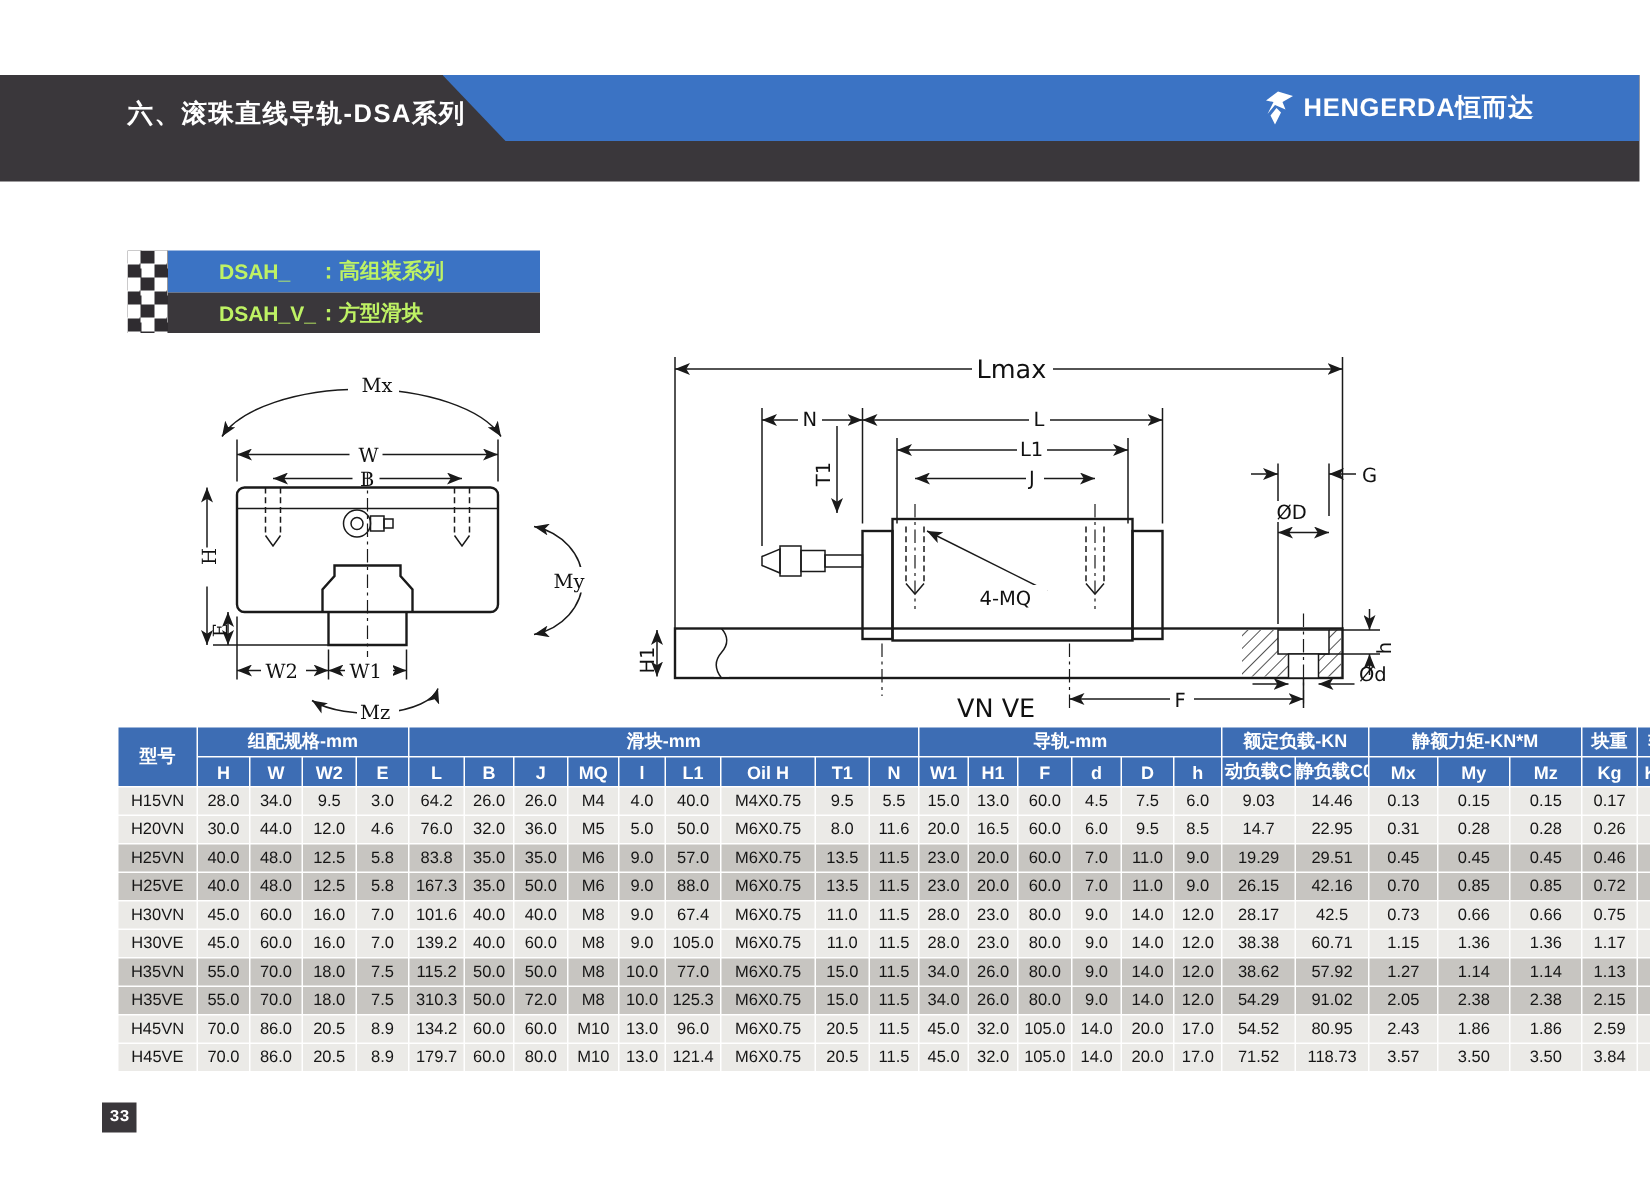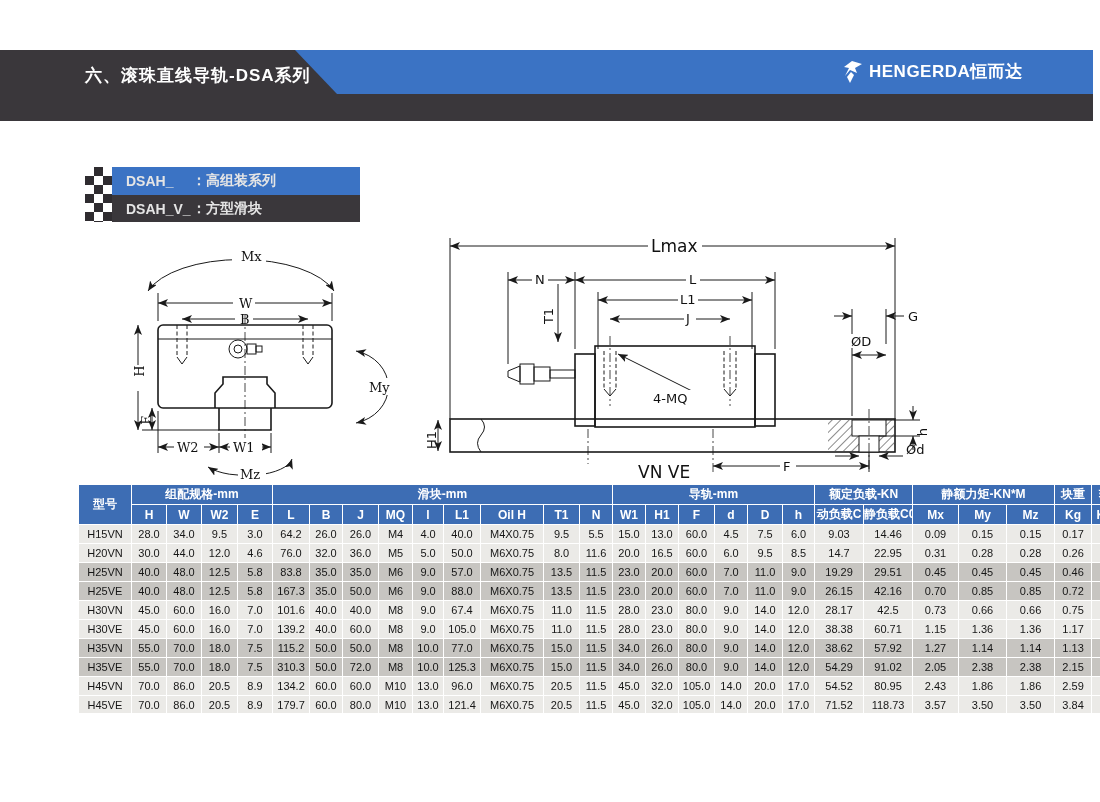--- a/index.html
+++ b/index.html
@@ -1,33 +1,33 @@
 <!DOCTYPE html>
 <html style="--accent_blue: #3b73c4; --bar_dark: #3a373b; --table_header_blue: #3d6db4; --row_light: #ebeae7; --row_dark: #c7c5c1;"><head>
 <meta charset="utf-8">
 <style>
   html,body{margin:0;padding:0;background:#fff;}
-  .page{position:relative;width:1100px;height:713px;background:#fff;overflow:hidden;
+  .page{position:relative;width:1100px;height:802px;background:#fff;overflow:hidden;
         font-family:"Liberation Sans",sans-serif;}
   
   .banner-dark{position:absolute;left:0;top:50px;width:1093px;height:71px;
                background:var(--bar_dark,#3a373b);}
   .banner-blue{position:absolute;left:295px;top:50px;width:798px;height:44px;
                background:var(--accent_blue,#3b73c4);
                clip-path:polygon(0 0,100% 0,100% 100%,42px 100%);}
   .banner-title{position:absolute;left:85px;top:64px;color:#fff;font-size:17px;
                 font-weight:bold;letter-spacing:1px;}
   .brand{position:absolute;left:842px;top:60px;display:flex;align-items:flex-start;gap:5px;color:#fff;}
   .brand-text{font-size:17px;font-weight:bold;letter-spacing:.5px;}
   
   .checker{position:absolute;left:85px;top:167px;width:27px;height:55px;
            background:repeating-conic-gradient(#2f2c30 0% 25%, #ffffff 0% 50%);
            background-size:18px 18px;}
-  .lbl-bar{position:absolute;left:112px;width:248px;height:28px;color:#e5e5e5;
-           font-size:14px;font-weight:bold;display:flex;align-items:center;padding-left:14px;
+  .lbl-bar{position:absolute;left:112px;width:248px;height:28px;color:#bef264;
+           font-size:14px;font-weight:bold;display:flex;align-items:center;padding-left:34px;
            box-sizing:border-box;}
   .lbl-blue{top:167px;background:var(--accent_blue,#3b73c4);}
   .lbl-dark{top:195px;height:27px;background:var(--bar_dark,#3a373b);}
   .lbl-code{display:inline-block;width:66px;}
   
   .diag{position:absolute;}
   svg .ln{stroke:#1a1a1a;fill:none;stroke-width:1.6;}
   svg .tn{stroke:#1a1a1a;fill:none;stroke-width:1;}
   svg .dim{stroke:#1a1a1a;fill:none;stroke-width:1;}
   svg .dsh{stroke:#1a1a1a;fill:none;stroke-width:1;stroke-dasharray:4 2.5;}
@@ -334,21 +334,21 @@
           <td>9.5</td>
           <td>5.5</td>
           <td>15.0</td>
           <td>13.0</td>
           <td>60.0</td>
           <td>4.5</td>
           <td>7.5</td>
           <td>6.0</td>
           <td>9.03</td>
           <td>14.46</td>
-          <td>0.09</td>
+          <td>0.13</td>
           <td>0.15</td>
           <td>0.15</td>
           <td>0.17</td>
           <td>1.26</td>
         </tr>
         <tr class="light">
           <td>H20VN</td>
           <td>30.0</td>
           <td>44.0</td>
           <td>12.0</td>

